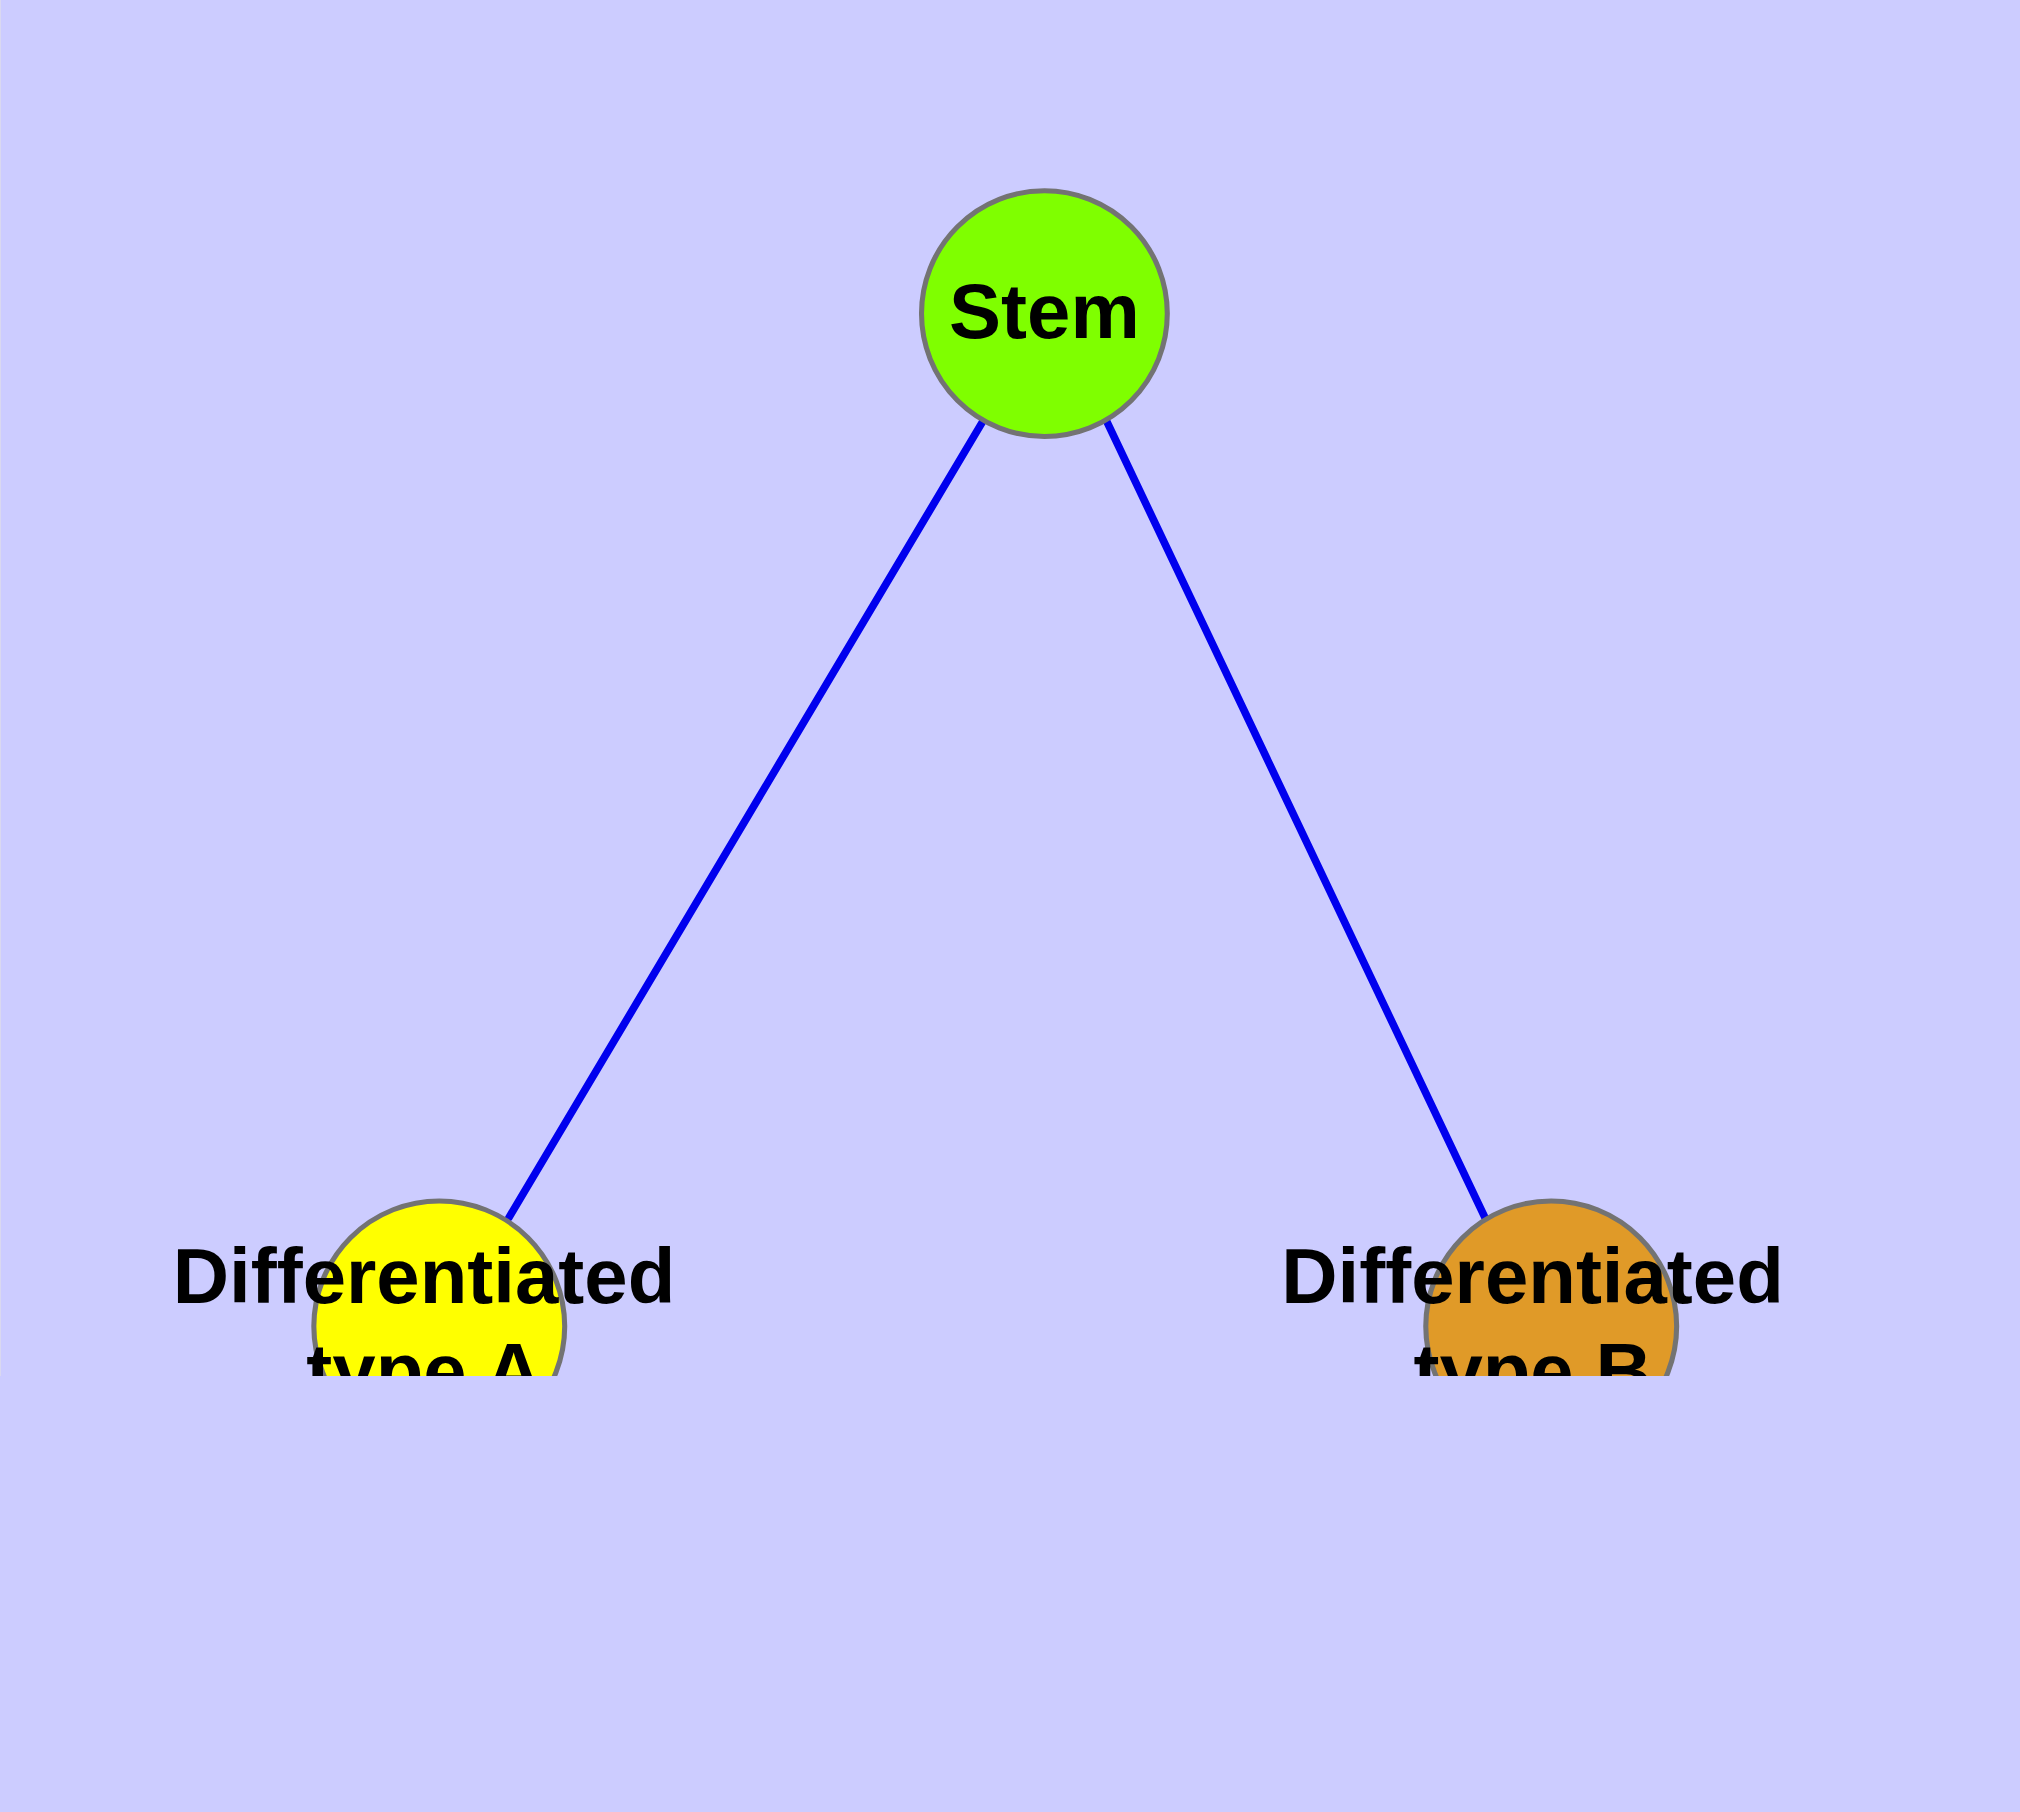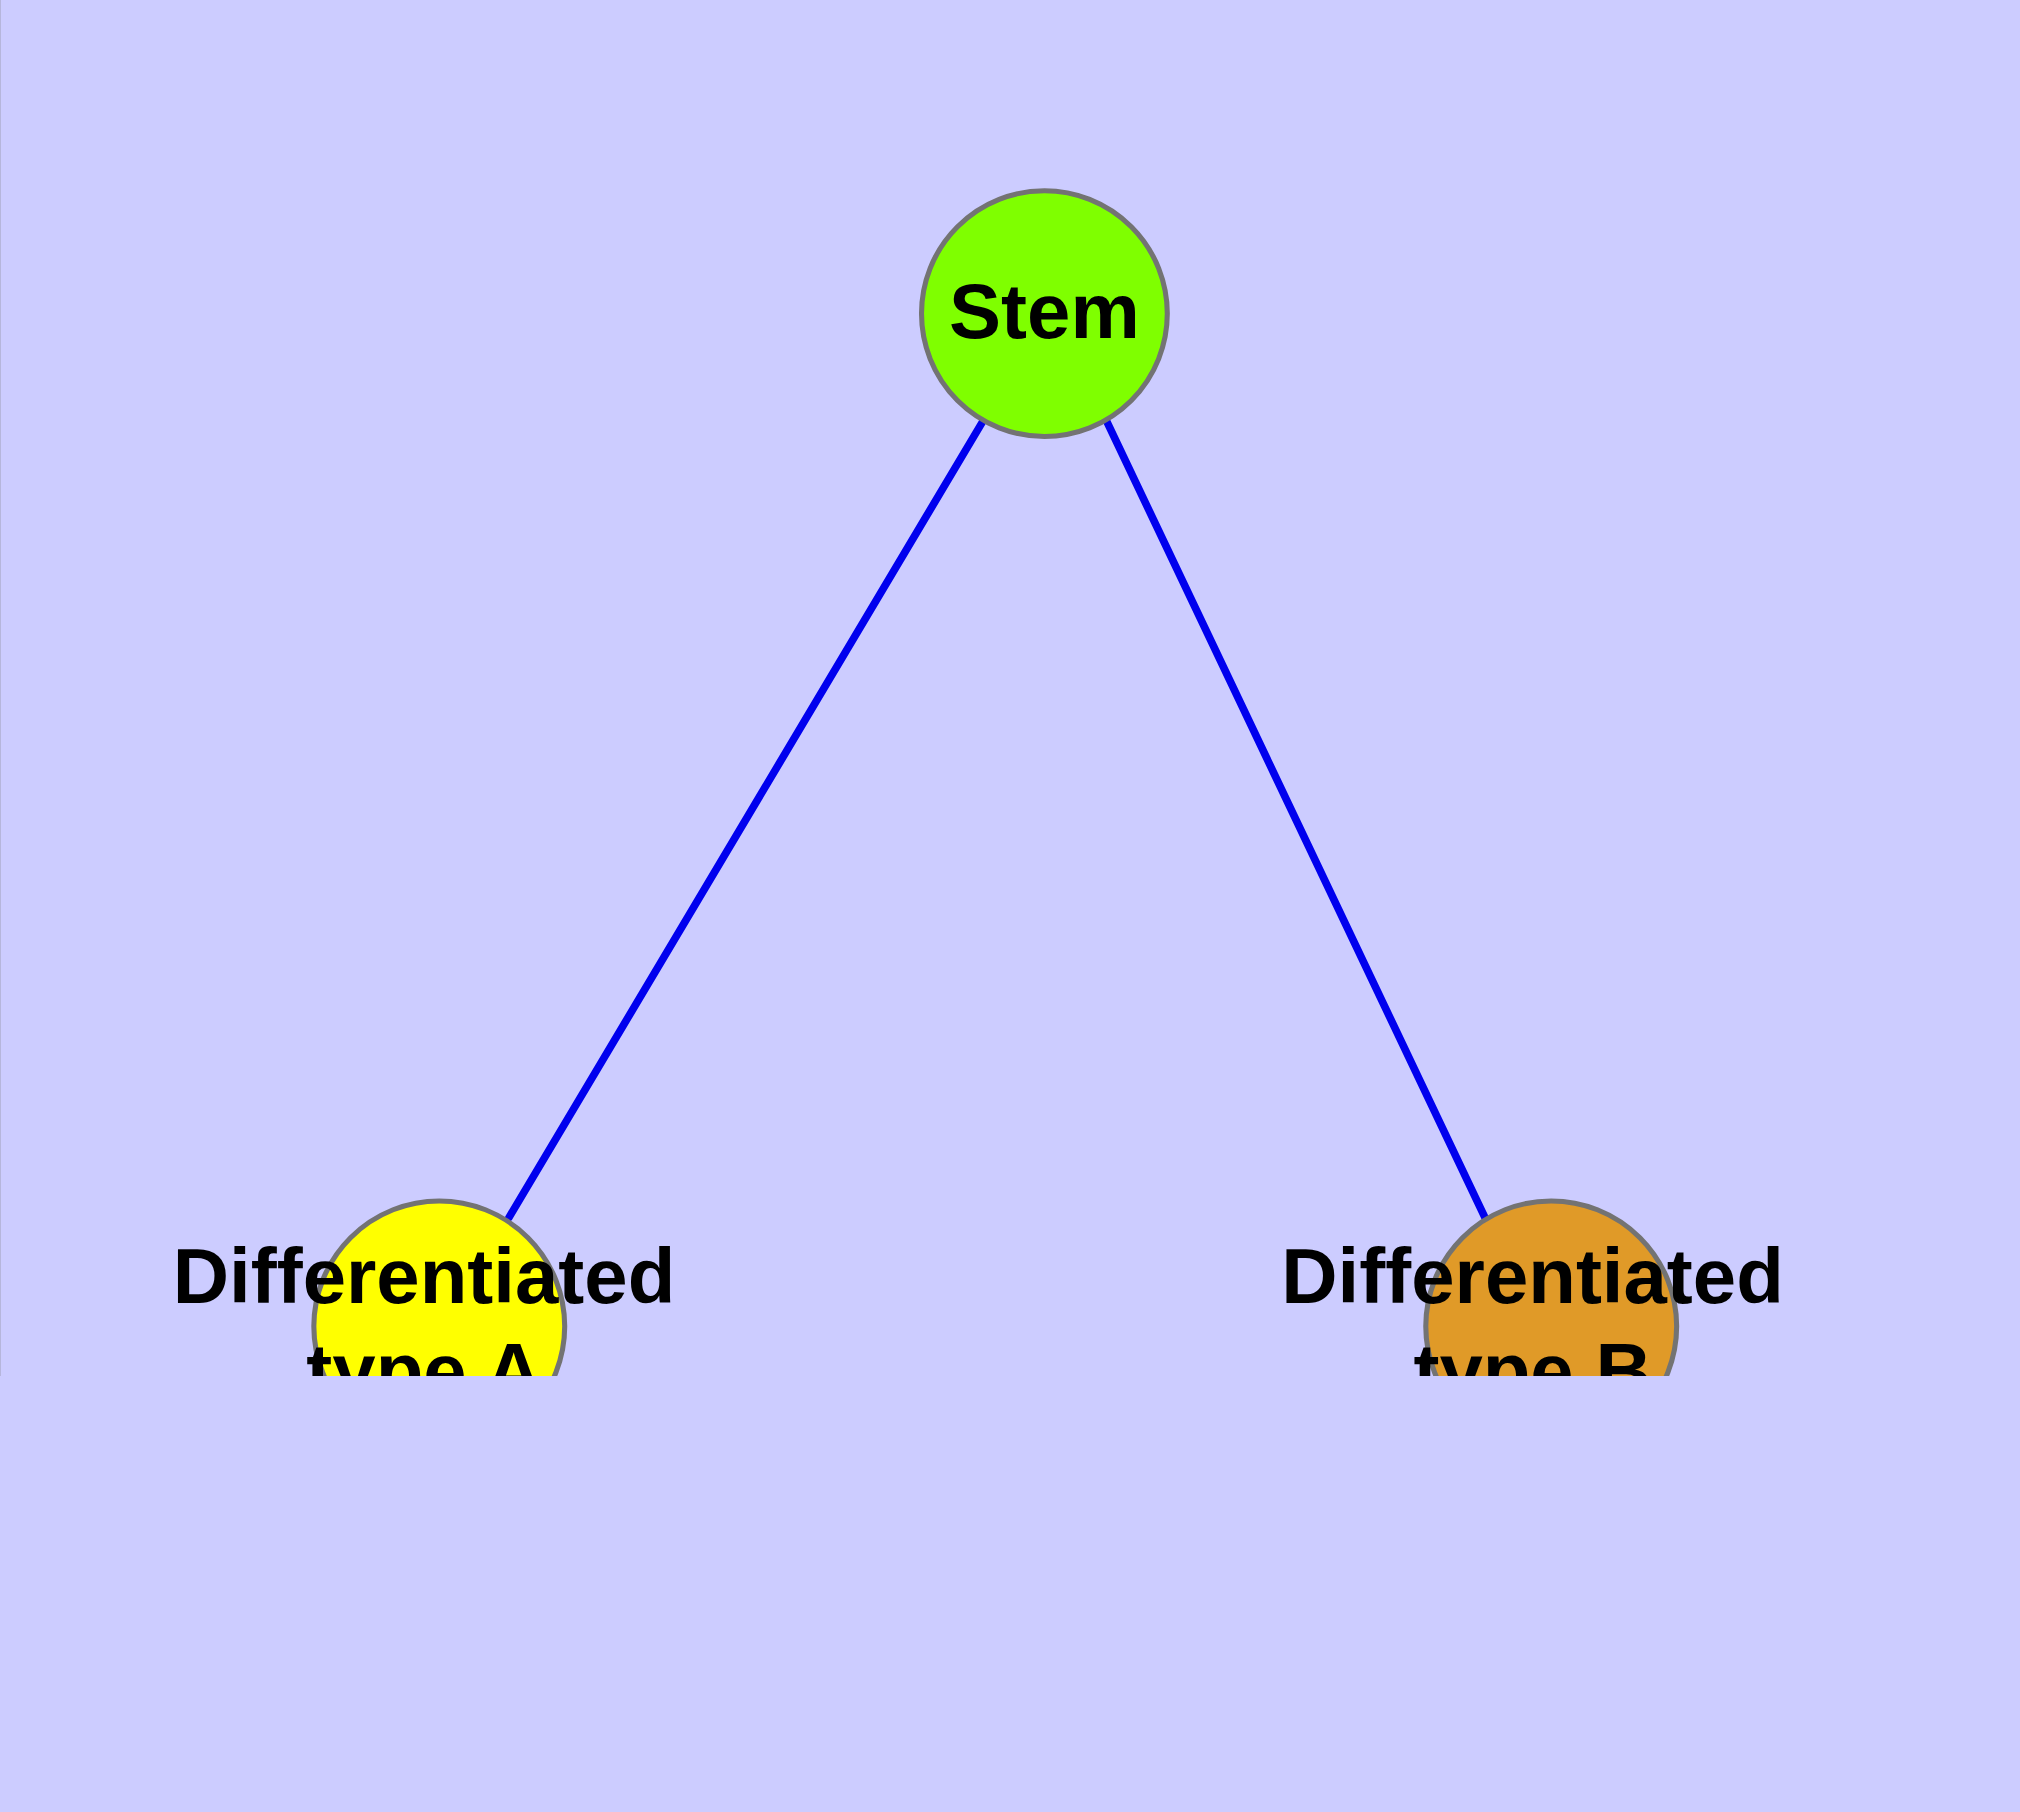--- a/index.html
+++ b/index.html
@@ -30,21 +30,21 @@
     font-weight: bold;
     font-size: 92px;
     fill: #000000;
     text-anchor: middle;
     dominant-baseline: middle;
   }
 </style>
 </head>
 <body style="background: rgb(204, 204, 255);">
 
-<div id="canvas" style="width: 2021px; height: 1376px; background: #737373;">
+<div id="canvas" style="width: 2021px; height: 1376px; background: #fef9c3;">
   <svg id="graph-svg" viewBox="0 0 2384 2138" xmlns="http://www.w3.org/2000/svg">
 
     <rect x="0" y="0" width="2384" height="2138" fill="#ccccff"></rect>
 
     <g>
       <line stroke-linecap="round" x1="1160" y1="496" x2="600" y2="1437" stroke="#0000ee" stroke-width="9"></line>
       <line stroke-linecap="round" x1="1305" y1="496" x2="1752" y2="1437" stroke="#0000ee" stroke-width="9"></line>
     </g>
 
     <g>

